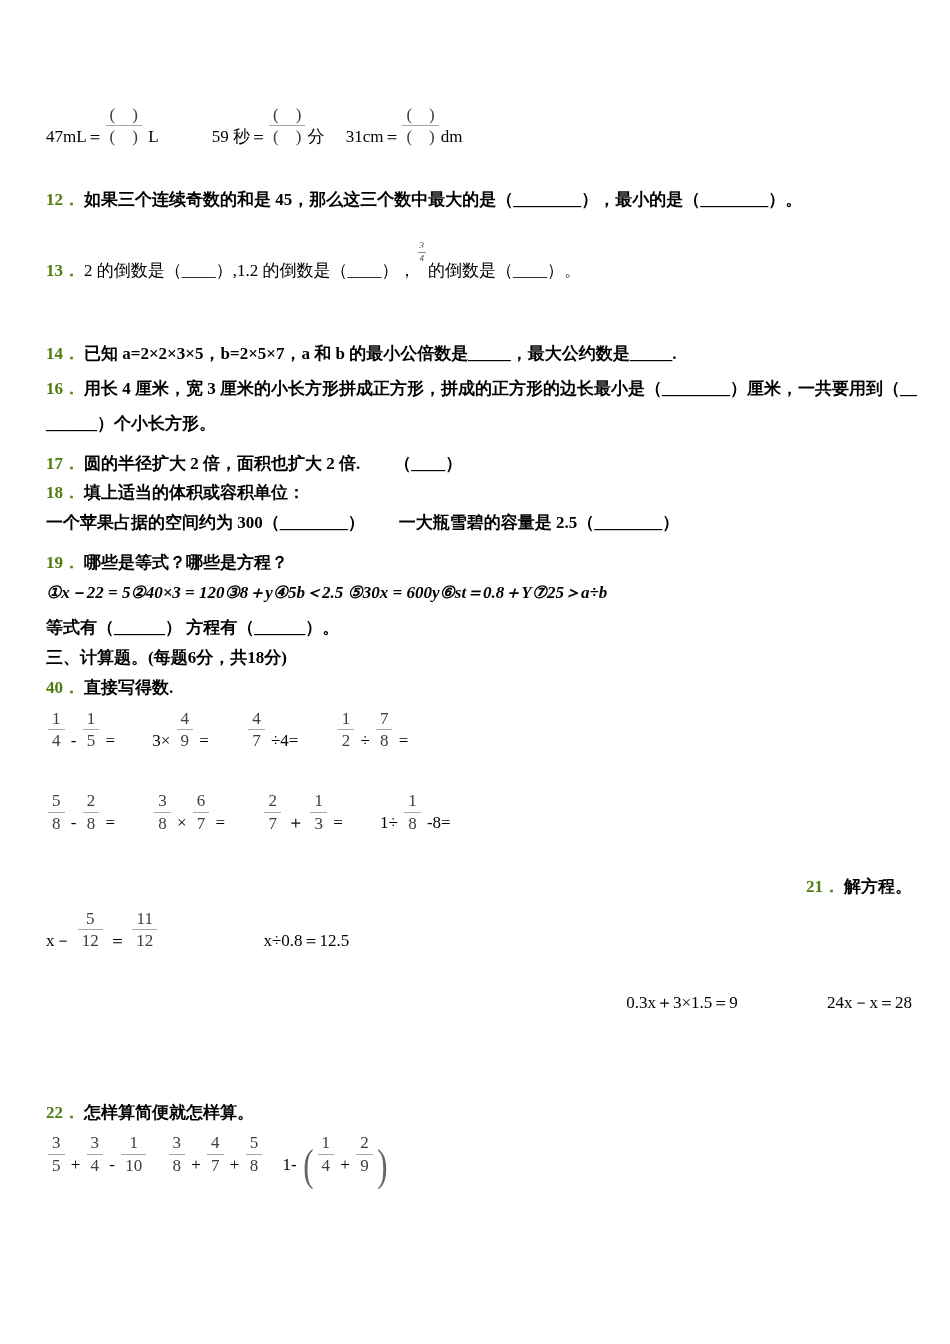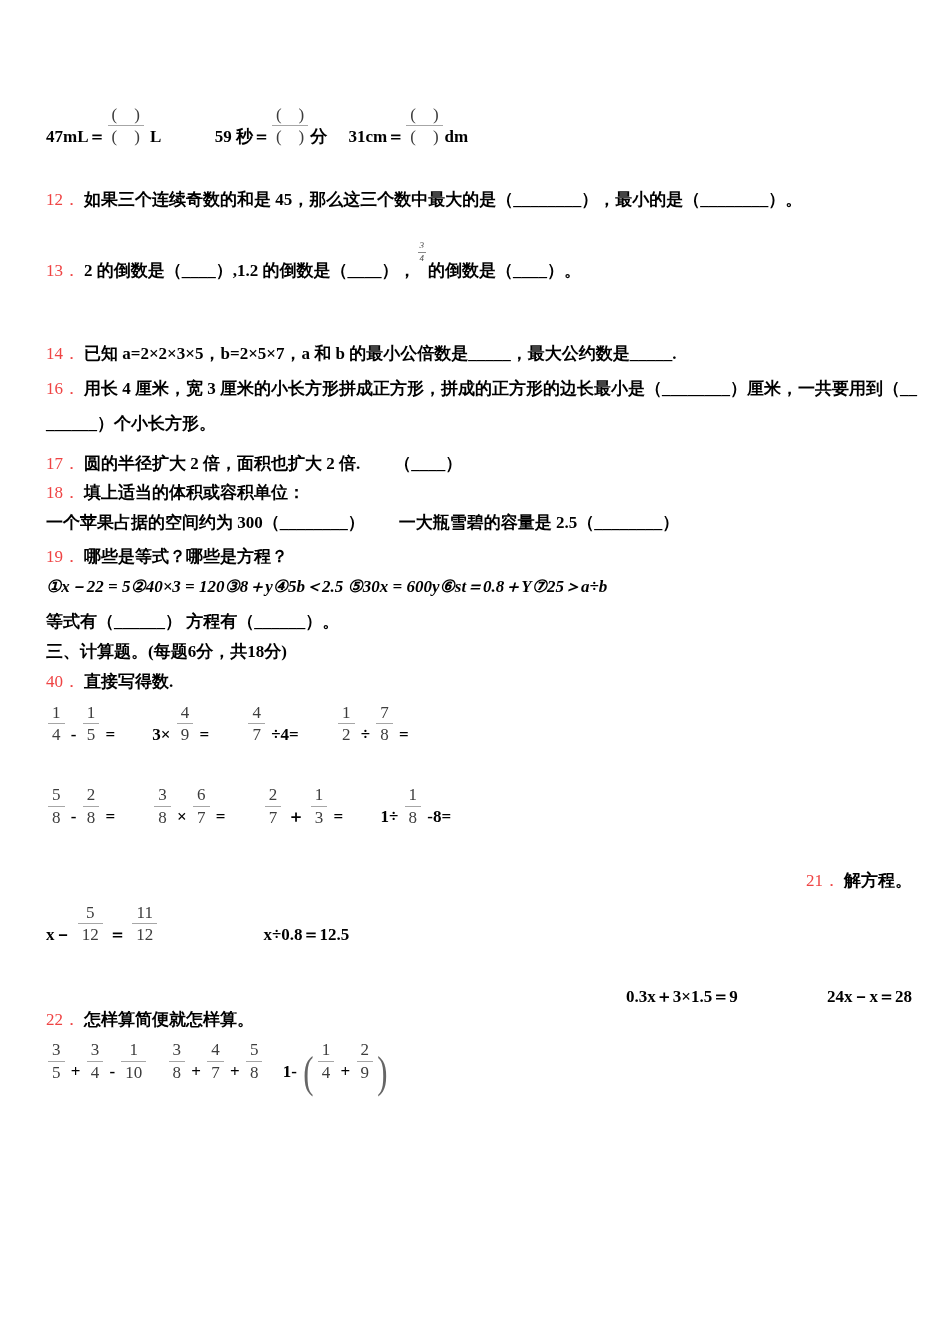--- a/index.html
+++ b/index.html
@@ -4,27 +4,27 @@
 <style>
   html,body { margin:0; padding:0; background:#ffffff; }
   .page {
     width:950px; min-height:1344px; box-sizing:border-box;
     background:#ffffff; color:#000;
     padding:106px 38px 60px 46px;
     font-family:"Liberation Serif","DejaVu Serif",serif;
     font-size:17px;
   }
   .line { line-height:23px; white-space:nowrap; }
-  .qno  { font-weight:normal; color:#ef4444; margin-right:4px; }
+  .qno  { font-weight:bold; color:#4d7c0f; margin-right:4px; }
   .qtext{ font-weight:bold; }
 
   
   .mathrow { white-space:nowrap; line-height:23px; }
   .expr { display:inline-block; vertical-align:baseline; }
-  .mtext { font-weight:bold; color:#000; }
+  .mtext { font-weight:normal; color:#000; }
 
   
   .frac { display:inline-block; text-align:center; vertical-align:baseline;
           font-weight:normal; color:#3d3d3d; margin:0 2px; }
   .frac .num { display:block; line-height:1.08; padding:0 4px 1px; }
   .frac .den { display:block; line-height:1.08; border-top:1.6px solid #a6a6a6; padding:2px 4px 0; }
 
   
   .frac.tiny { font-size:9px; font-style:italic; color:#444; position:relative; top:-15px; margin:0 2px; }
   .frac.tiny .num { padding:0 2px 1px; }
@@ -37,31 +37,31 @@
   .b-unit { margin-top:0; }
   .b-q12 { margin-top:40px; }
   .b-q13 { margin-top:45px; }
   .b-q14 { margin-top:60px; }
   .b-q15 { margin-top:12px; }
   .b-q16 { margin-top:12px; }
   .b-q16 .wrap2 { margin-top:12px; }
   .b-q17 { margin-top:17px; }
   .b-q18 { margin-top:6px; }
   .b-q18 .l2 { margin-top:7px; }
-  .b-q19 { margin-top:11px; }
+  .b-q19 { margin-top:17px; }
   .b-q19 .l2 { margin-top:7px;font-style:italic; }
   .b-q19 .l3 { margin-top:12px; }
   .b-sec3 { margin-top:7px; }
   .b-q20h { margin-top:7px; }
   .b-q20r1 { margin-top:11px; }
   .b-q20r2 { margin-top:40px; }
   .b-q21h { margin-top:40px;text-align:right; }
   .b-q21r1 { margin-top:12px; }
   .b-q21r2 { margin-top:39px;text-align:right; }
-  .b-q22h { }
+  .b-q22h { margin-top:87px; }
   .b-q22r { margin-top:10px; }
 
   
   .ml49 { margin-left:49px; }
   .ml17 { margin-left:17px; }
   .g20 .expr + .expr { margin-left:33px; }
   .g22 .expr + .expr { margin-left:14px; }
   .ml100 { margin-left:100px; }
   .ml85  { margin-left:85px; }
 </style>

